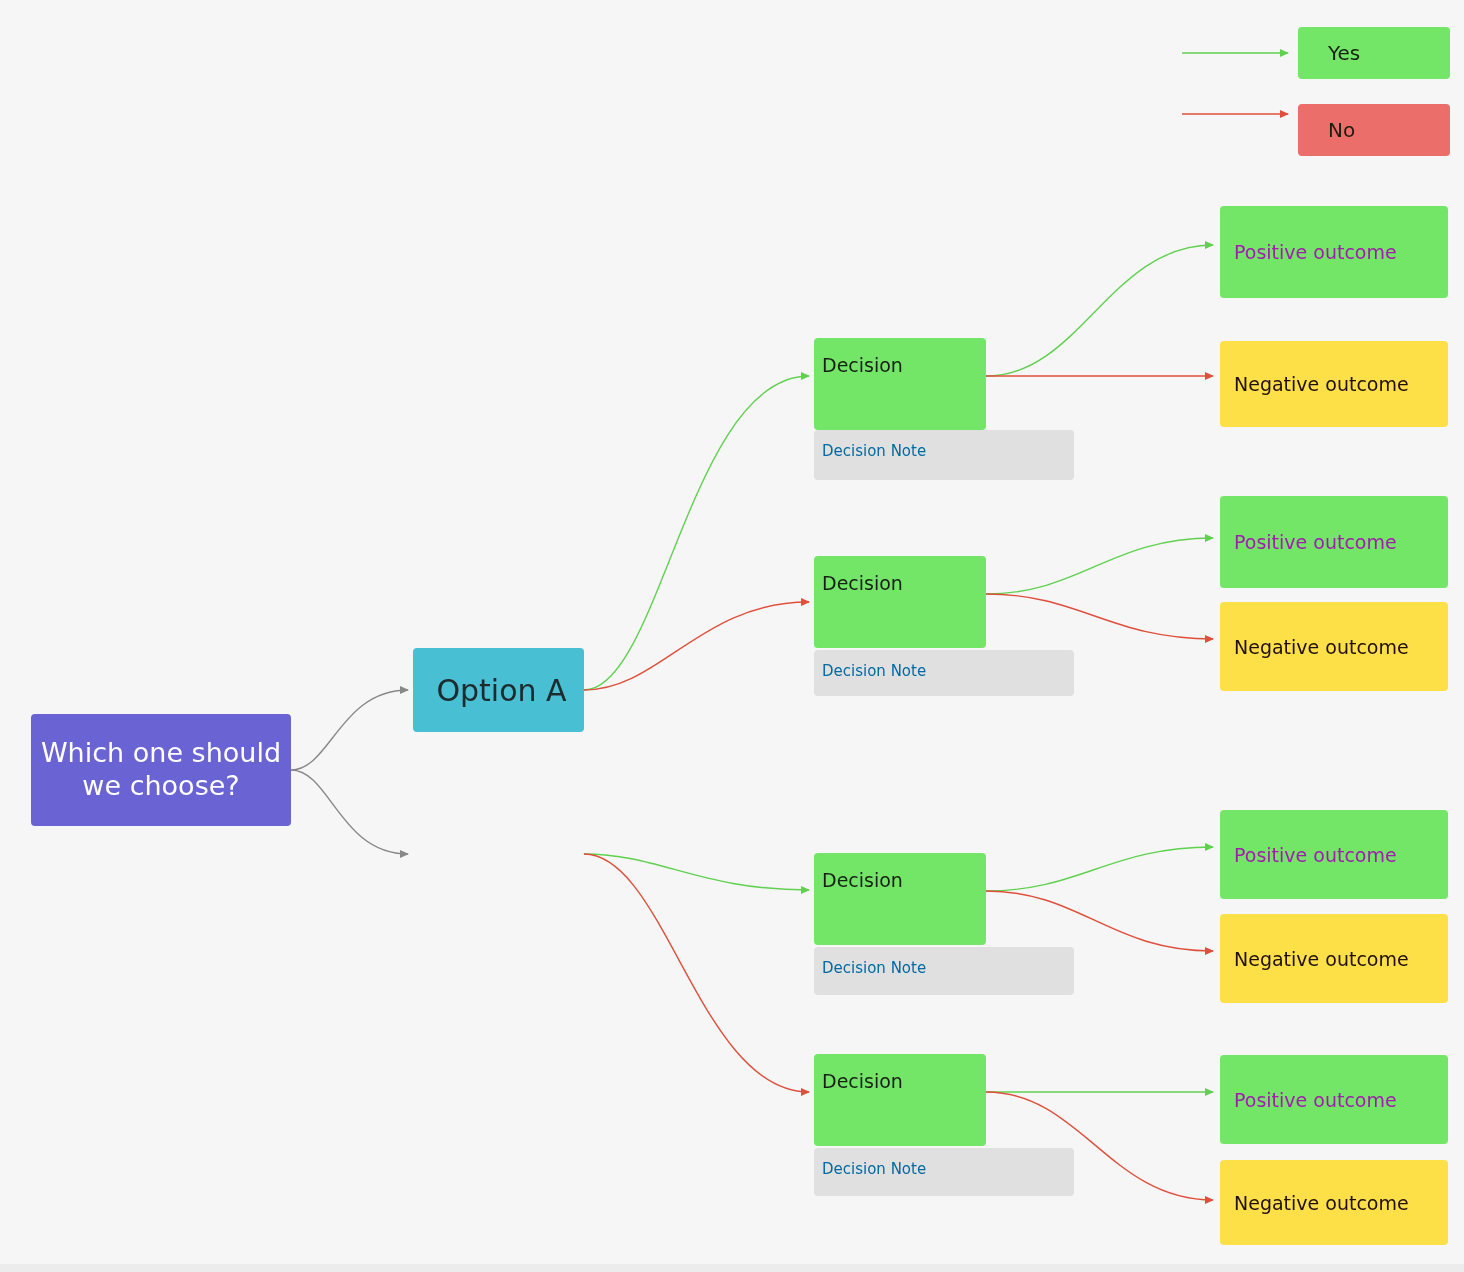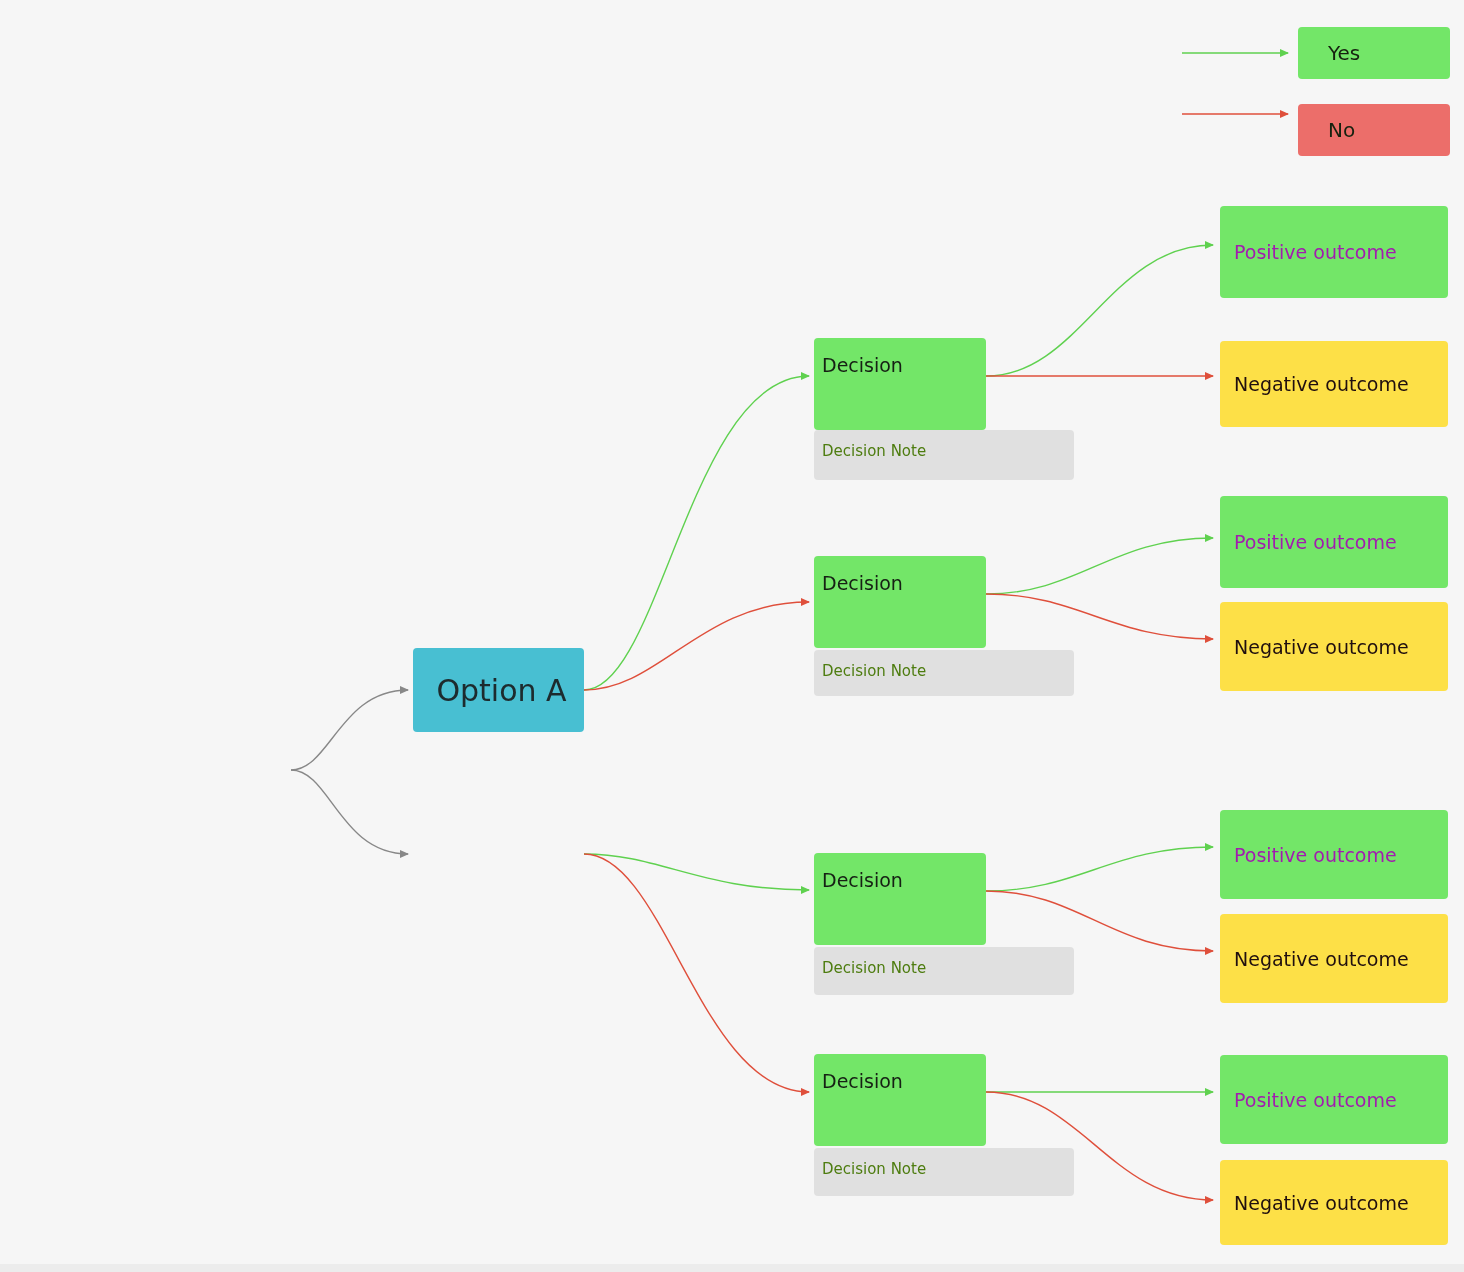--- a/index.html
+++ b/index.html
@@ -69,21 +69,21 @@
   }
   .node-decision .node-label {
     font-size: 19px;
     padding: 16px 0 0 8px;
     text-align: left;
   }
 
   
   .node-note {
     background: #e0e0e0;
-    color: #4d7c0f;
+    color: #0369a1;
     align-items: flex-start;
   }
   .node-note .node-label {
     font-size: 15px;
     padding: 12px 0 0 8px;
     text-align: left;
   }
 
   
   .node-outcome-positive {
@@ -172,20 +172,24 @@
     <line x1="1182" y1="114" x2="1288" y2="114" stroke="#df4f3b" stroke-width="1.6" marker-end="url(#arrow-red)"></line>
   </svg>
 
   <div class="legend-box legend-yes" style="left:1298px; top:27px; width:152px; height:52px;">
     <span class="node-label">Yes</span>
   </div>
   <div class="legend-box legend-no" style="left:1298px; top:88px; width:152px; height:52px;margin-top:16px;">
     <span class="node-label">No</span>
   </div>
 
+  <div class="node node-root" style="left:31px; top:714px; width:260px; height:112px;">
+    <span class="node-label">Which one should
+we choose?</span>
+  </div>
 
   <div class="node node-option" style="left:413px; top:648px; width:171px; height:84px;">
     <span class="node-label">Option A</span>
   </div>
 
   <div class="node node-decision" style="left:814px; top:338px; width:172px; height:92px;">
     <span class="node-label">Decision</span>
   </div>
   <div class="node node-note" style="left:814px; top:430px; width:260px; height:50px;">
     <span class="node-label">Decision Note</span>

